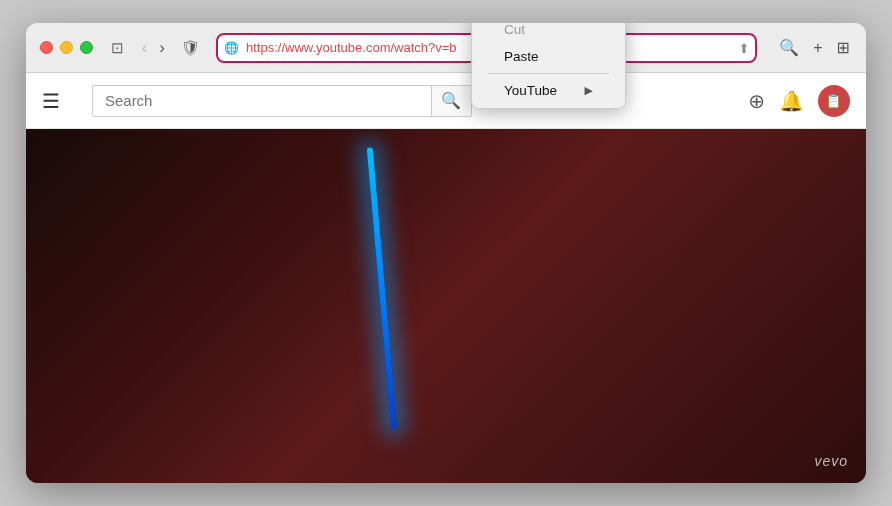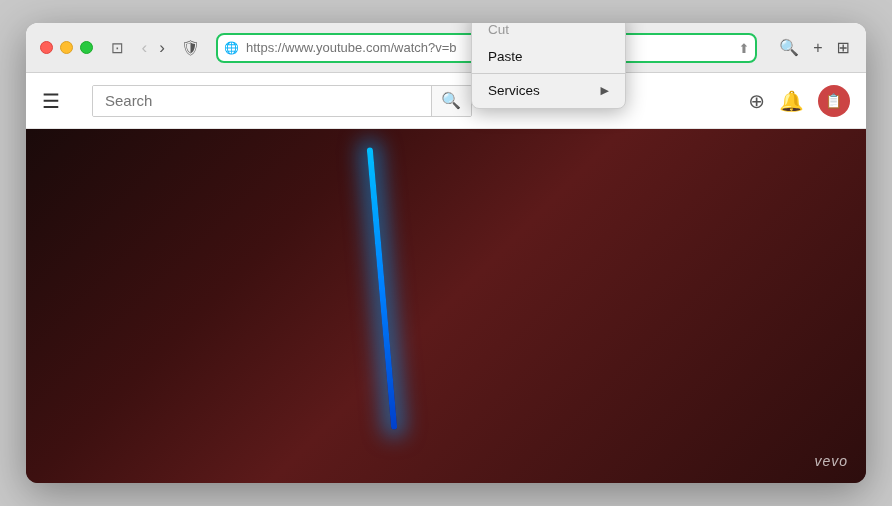--- a/index.html
+++ b/index.html
@@ -73,25 +73,25 @@
     }
     .address-bar-wrap {
       flex: 1;
       margin: 0 8px;
       position: relative;
     }
     .address-bar {
       width: 100%;
       height: 30px;
       border-radius: 8px;
-      border: 2px solid #22c55e;
+      border: 2px solid #be185d;
       background: #fff;
       padding: 0 32px 0 28px;
       font-size: 13px;
-      color: #737373;
+      color: #ef4444;
       outline: none;
     }
     .address-globe {
       position: absolute;
       left: 8px;
       top: 50%;
       transform: translateY(-50%);
       font-size: 12px;
       color: #888;
     }
@@ -265,21 +265,21 @@
     .context-menu {
       position: absolute;
       top: -22px;
       left: 255px;
       background: #f0f0f0;
       border-radius: 8px;
       box-shadow: 0 4px 20px rgba(0,0,0,0.3);
       min-width: 155px;
       overflow: hidden;
       z-index: 1000;
-      padding: 4px 0;
+      padding: 4px 16px;
       border: 1px solid #ccc;
     }
     .context-menu-item {
       padding: 6px 16px;
       font-size: 13.5px;
       color: #111;
       cursor: pointer;
       display: flex;
       align-items: center;
       justify-content: space-between;
@@ -332,21 +332,21 @@
       
       <div class="context-menu">
         <div class="context-menu-item disabled">
           <span>Cut</span>
         </div>
         <div class="context-menu-item">
           <span>Paste</span>
         </div>
         <div class="context-menu-separator"></div>
         <div class="context-menu-item">
-          <span>Services</span>
+          <span>YouTube</span>
           <span class="submenu-arrow">▶</span>
         </div>
       </div>
     </div>
     <div class="toolbar-actions">
       <button class="toolbar-btn">🔍</button>
       <button class="toolbar-btn">+</button>
       <button class="toolbar-btn">⊞</button>
     </div>
   </div>

